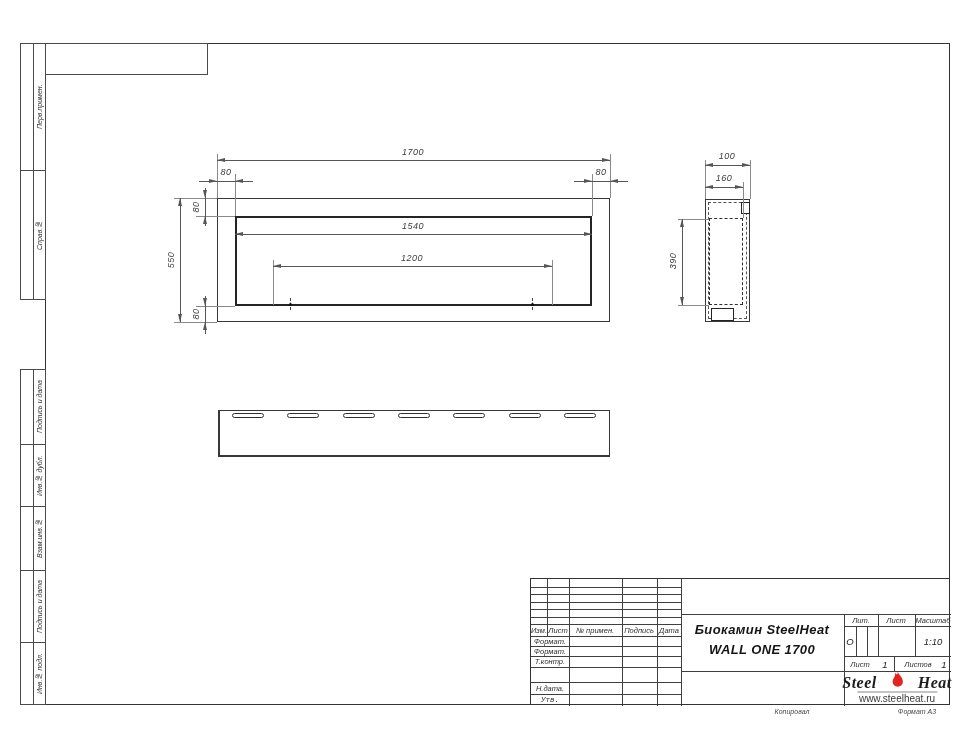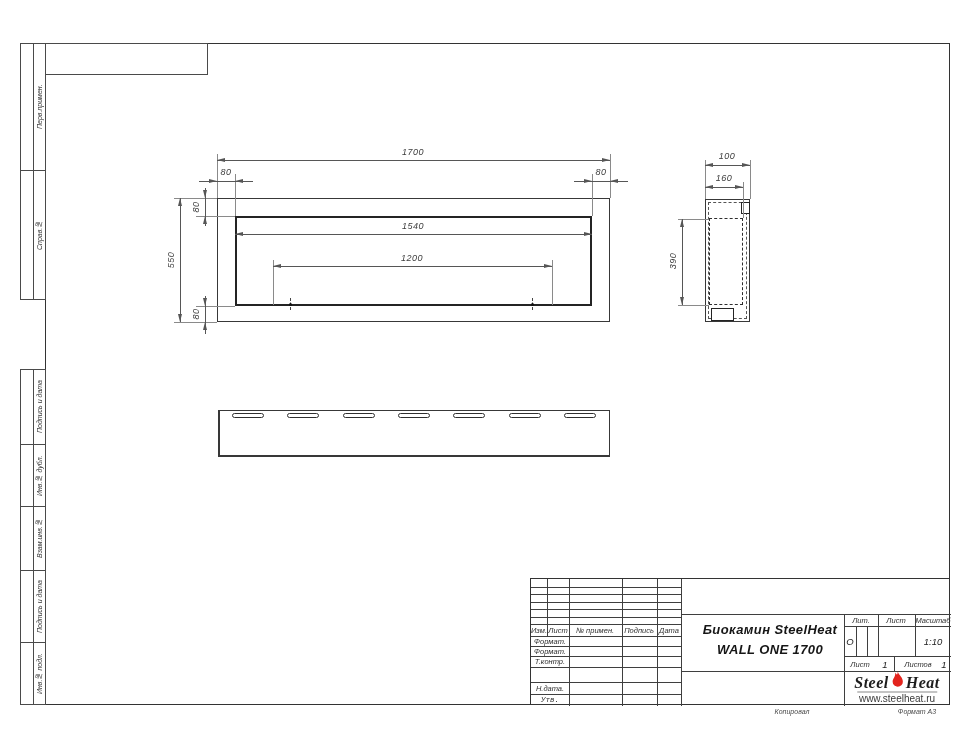--- a/index.html
+++ b/index.html
@@ -40,23 +40,23 @@
   .slot{width:32px;height:5px;border:1.4px solid #2f2f2f;border-radius:2.5px;background:#fff;box-sizing:border-box;}
   
   .mcell{left:20px;width:26px;border:1.1px solid #4a4a4a;background:#fff;}
   .mdiv{position:absolute;left:12px;top:0;bottom:0;width:0;border-left:1px solid #4a4a4a;}
   .mlabel{position:absolute;left:12px;right:0;top:0;bottom:0;display:flex;align-items:center;justify-content:center;
           writing-mode:vertical-rl;transform:rotate(180deg);font:italic 7px "Liberation Sans",sans-serif;color:#333;white-space:nowrap;}
   
   .tb{left:530px;top:578px;width:420px;height:127px;border:1.8px solid #333;background:#fff;}
   .tb .lbl{position:absolute;font:italic 7.5px "Liberation Sans",sans-serif;color:#2e2e2e;white-space:nowrap;transform:translate(-50%,-50%);text-align:right;}
   .tb .val{position:absolute;font:italic 9.5px "Liberation Sans",sans-serif;color:#222;white-space:nowrap;transform:translate(-50%,-50%);}
-  .tb .title1{position:absolute;font:italic 600 13px "Liberation Sans",sans-serif;color:#161616;white-space:nowrap;transform:translate(-50%,-50%);letter-spacing:.4px;margin-left:8px;}
+  .tb .title1{position:absolute;font:italic 600 13px "Liberation Sans",sans-serif;color:#161616;white-space:nowrap;transform:translate(-50%,-50%);letter-spacing:.4px;}
   .logo{position:absolute;display:flex;flex-direction:column;align-items:center;transform:translate(-50%,-50%);}
-  .logo-row{display:flex;align-items:flex-end;gap:1px;}
+  .logo-row{display:flex;align-items:flex-end;gap:13px;}
   .logo-word{font:italic 700 16px "Liberation Serif",serif;color:#1d1d1d;letter-spacing:.5px;line-height:1;}
   .logo-site{font:10px "Liberation Sans",sans-serif;color:#3a3a3a;border-top:1px solid #8a8a8a;margin-top:1px;padding:0 2px;line-height:1.2;}
   .note{position:absolute;font:italic 7px "Liberation Sans",sans-serif;color:#4a4a4a;white-space:nowrap;transform:translate(-50%,0);}
 </style>
 </head>
 <body>
 
 <div class="sheet">
 
   <div class="abs frame" style="left:45px;top:43px;width:905px;height:662px;"></div>

